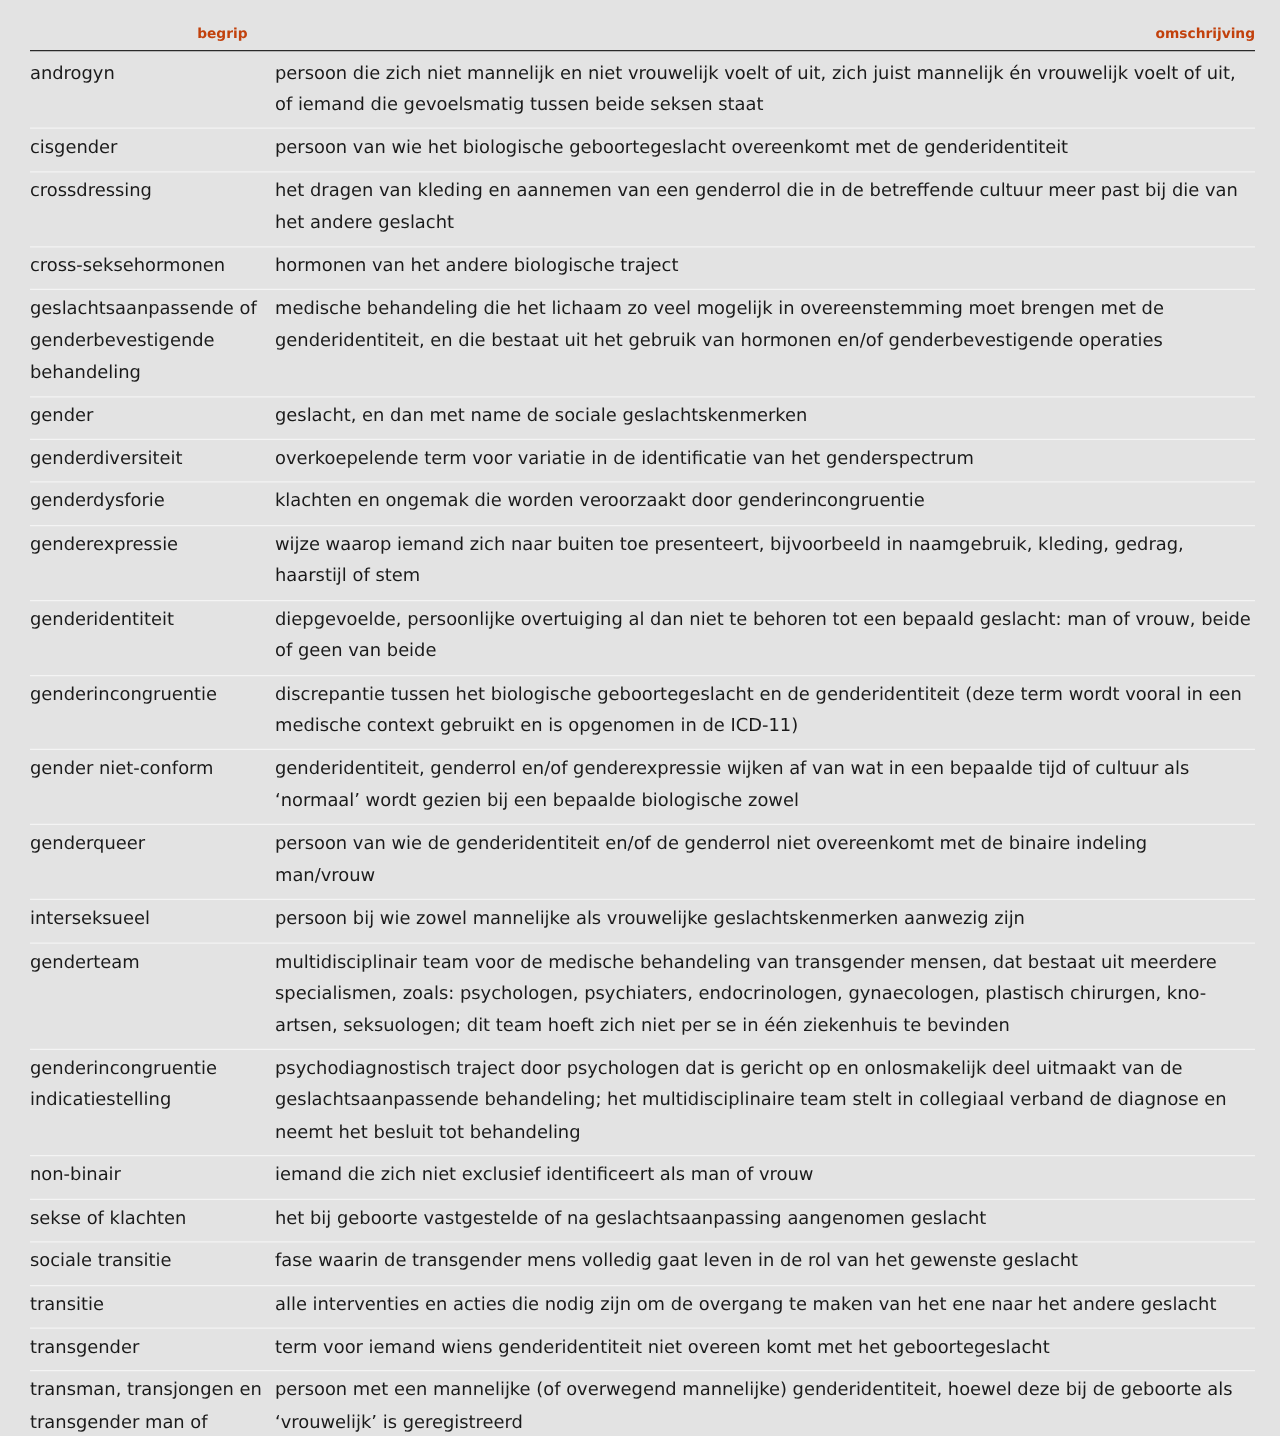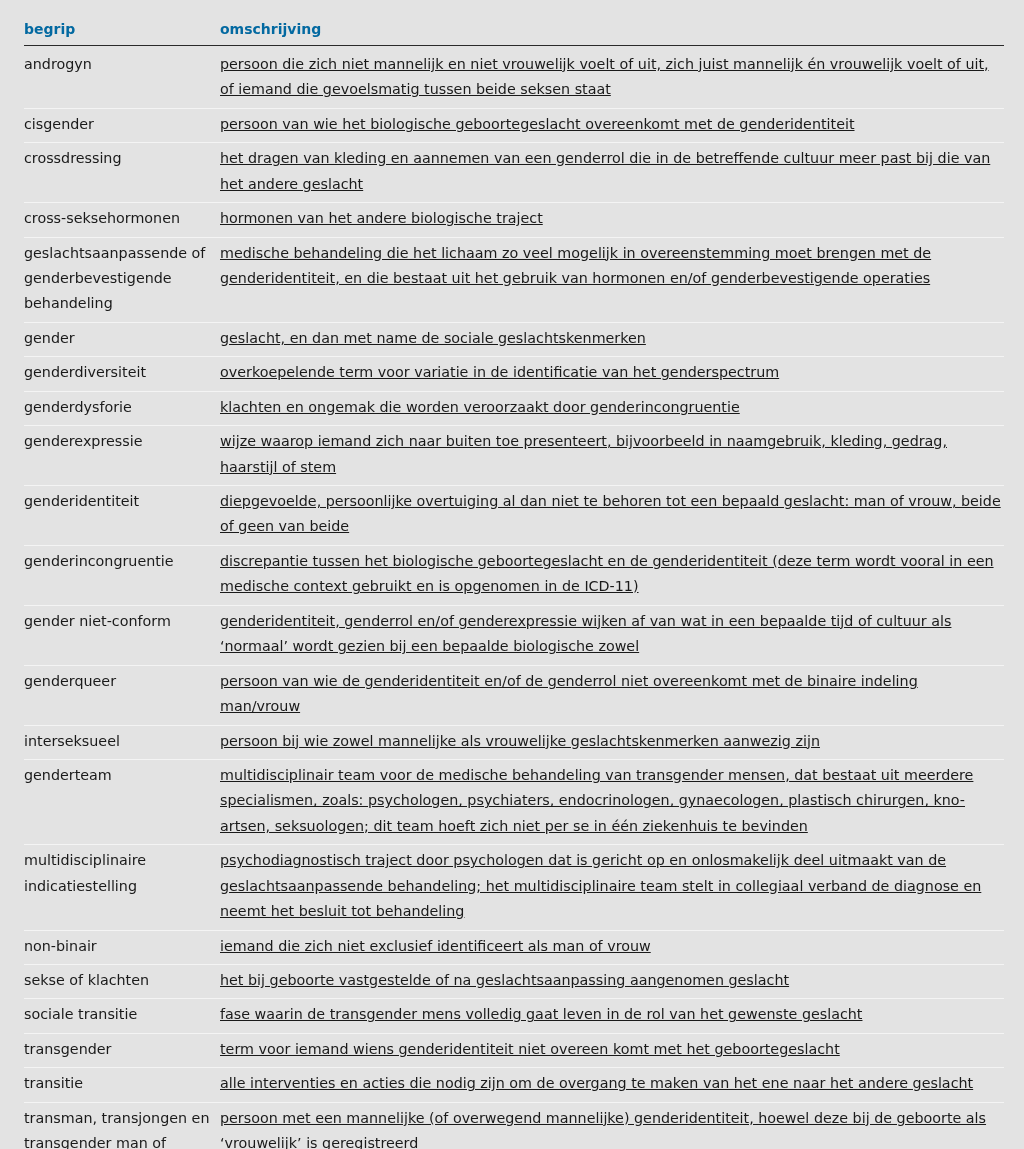--- a/index.html
+++ b/index.html
@@ -31,26 +31,26 @@
     table-layout: fixed;
     font-size: 14.3px;
     line-height: 1.78;
   }
 
   .glossary-table col.col-term { width: 196px; }
   .glossary-table col.col-desc { width: 784px; }
 
   
   .glossary-table thead th {
-    text-align: left;
+    text-align: right;
     font-weight: bold;
-    font-size: 14px;
+    font-size: 11px;
     padding: 17px 0 3px 0;
     vertical-align: bottom;
-    color: #0369a1;
+    color: #c2410c;
   }
   .glossary-table thead th .hdr-inner {
     display: block;
     border-bottom: 1.6px solid #2a2a2a;
     padding-bottom: 3px;
     padding-right: 22px;
   }
   .glossary-table thead th.th-desc .hdr-inner {
     padding-right: 0;
   }
@@ -64,21 +64,20 @@
   }
   .glossary-table tbody tr:first-child td {
     border-top: none;
   }
   .glossary-table tbody td.cell-term {
     padding-right: 10px;
     white-space: normal;
   }
   .glossary-table tbody td.cell-desc {
     padding-right: 2px;
-    text-decoration: underline;
   }
 
   .glossary-table tbody tr:last-child td {
     border-bottom: 1.5px solid #f4f4f4;
   }
 </style>
 </head>
 <body>
 
 <div class="page">
@@ -153,42 +152,42 @@
         </tr>
         <tr>
           <td class="cell-term">interseksueel</td>
           <td class="cell-desc">persoon bij wie zowel mannelijke als vrouwelijke geslachtskenmerken aanwezig zijn</td>
         </tr>
         <tr>
           <td class="cell-term">genderteam</td>
           <td class="cell-desc">multidisciplinair team voor de medische behandeling van transgender mensen, dat bestaat uit meerdere specialismen, zoals: psychologen, psychiaters, endocrinologen, gynaecologen, plastisch chirurgen, kno-artsen, seksuologen; dit team hoeft zich niet per se in één ziekenhuis te bevinden</td>
         </tr>
         <tr>
-          <td class="cell-term">multidisciplinaire indicatiestelling</td>
+          <td class="cell-term">genderincongruentie indicatiestelling</td>
           <td class="cell-desc">psychodiagnostisch traject door psychologen dat is gericht op en onlosmakelijk deel uitmaakt van de geslachtsaanpassende behandeling; het multidisciplinaire team stelt in collegiaal verband de diagnose en neemt het besluit tot behandeling</td>
         </tr>
         <tr>
           <td class="cell-term">non-binair</td>
           <td class="cell-desc">iemand die zich niet exclusief identificeert als man of vrouw</td>
         </tr>
         <tr>
           <td class="cell-term">sekse of klachten</td>
           <td class="cell-desc">het bij geboorte vastgestelde of na geslachtsaanpassing aangenomen geslacht</td>
         </tr>
         <tr>
           <td class="cell-term">sociale transitie</td>
           <td class="cell-desc">fase waarin de transgender mens volledig gaat leven in de rol van het gewenste geslacht</td>
         </tr>
         <tr>
+          <td class="cell-term">transitie</td>
+          <td class="cell-desc">alle interventies en acties die nodig zijn om de overgang te maken van het ene naar het andere geslacht</td>
+        </tr>
+        <tr>
           <td class="cell-term">transgender</td>
           <td class="cell-desc">term voor iemand wiens genderidentiteit niet overeen komt met het geboortegeslacht</td>
-        </tr>
-        <tr>
-          <td class="cell-term">transitie</td>
-          <td class="cell-desc">alle interventies en acties die nodig zijn om de overgang te maken van het ene naar het andere geslacht</td>
         </tr>
         <tr>
           <td class="cell-term">transman, transjongen en transgender man of jongen</td>
           <td class="cell-desc">persoon met een mannelijke (of overwegend mannelijke) genderidentiteit, hoewel deze bij de geboorte als ‘vrouwelijk’ is geregistreerd</td>
         </tr>
       </tbody>
   </table>
 
 </div>
 

